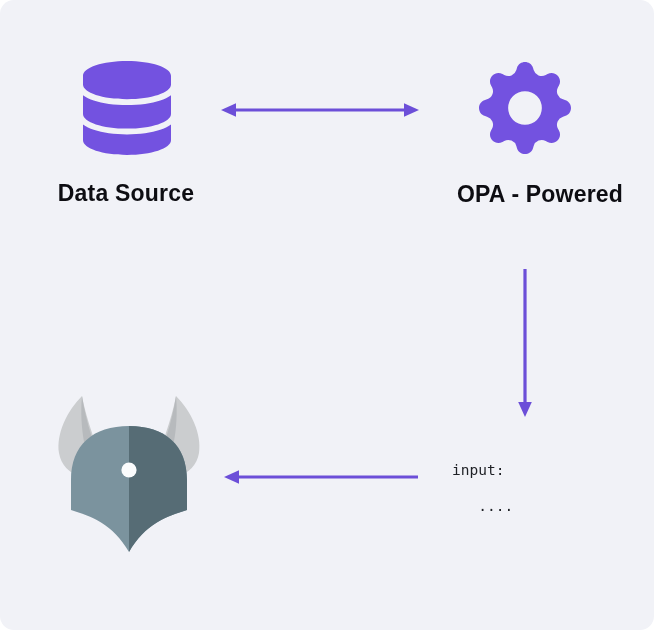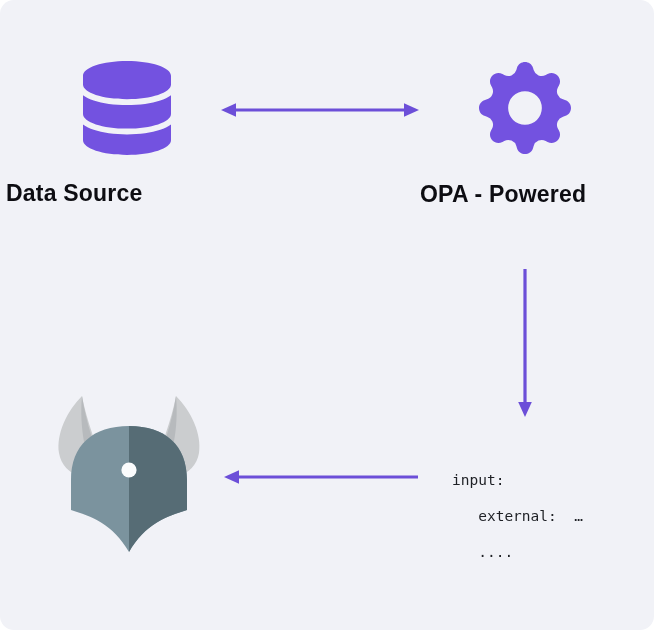--- a/index.html
+++ b/index.html
@@ -12,31 +12,31 @@
     position: relative;
     width: 654px;
     height: 630px;
     background: var(--bg, #F1F2F7);
     border-radius: 14px;
     overflow: hidden;
   }
   .abs { position: absolute; }
   .node-label {
     position: absolute;
-    text-align: left;
+    text-align: center;
     font-weight: 700;
     font-size: 23px;
     line-height: 35px;
     letter-spacing: 0.2px;
     color: var(--label_color, #0D0D12);
   }
   .code-block {
     position: absolute;
     left: 452px;
-    top: 462px;
+    top: 452px;
     font-family: "DejaVu Sans Mono", monospace;
     font-size: 14.5px;
     line-height: 36px;
     color: var(--code_color, #1F2126);
   }
   .code-line { white-space: pre; }
   svg { display: block; }
 </style>
 </head>
 <body>
@@ -84,17 +84,16 @@
     <circle cx="74" cy="80" r="7.6" fill="var(--helmet_dot)"></circle>
   </svg>
 
   <svg class="abs" style="left:223px; top:465px;" width="196" height="24" viewBox="0 0 196 24">
     <line x1="13" y1="12" x2="195" y2="12" stroke="var(--arrow_purple)" stroke-width="3.2"></line>
     <polygon points="1,12 16,5.2 16,18.8" fill="var(--arrow_purple)"></polygon>
   </svg>
 
   <div class="code-block">
     <div class="code-line">input:</div>
-    <div class="code-line">   external:  …</div>
     <div class="code-line">   ....</div>
   </div>
 
 </div>
 
 </body></html>

